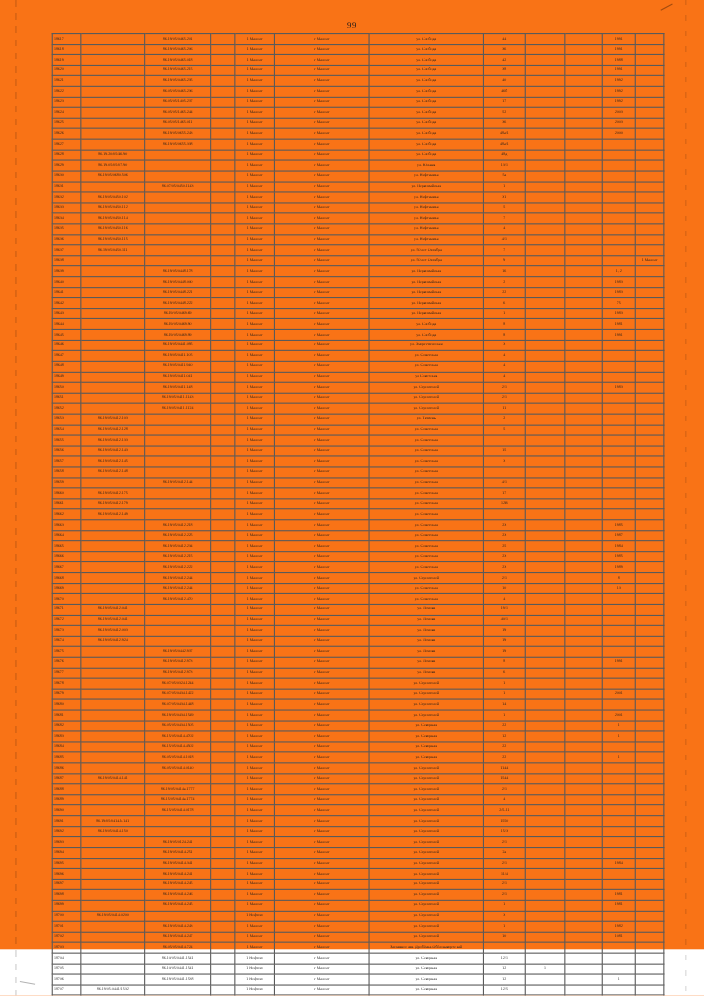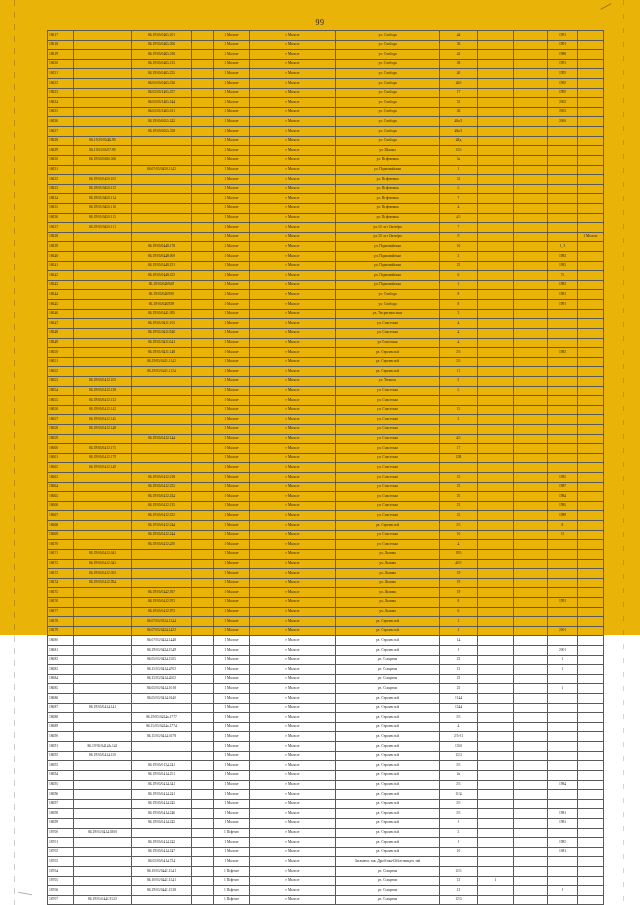--- a/index.html
+++ b/index.html
@@ -12,22 +12,22 @@
     height: 905px;
     font-family: "Liberation Serif", serif;
     color: #1a1a1a;
     position: relative;
     overflow: hidden;
   }
   #page {
     position: absolute;
     left: 0; top: 0;
     width: 640px;
-    height: 635px;
-    background: #eab308;
+    height: 863px;
+    background: #f97316;
   }
   
   .scan-edge-left {
     position: absolute;
     left: 14px; top: 0;
     width: 1px; height: 905px;
     background: repeating-linear-gradient(to bottom, rgba(0,0,0,0.20) 0 6px, rgba(0,0,0,0) 6px 12px);
   }
   .scan-edge-right {
     position: absolute;

